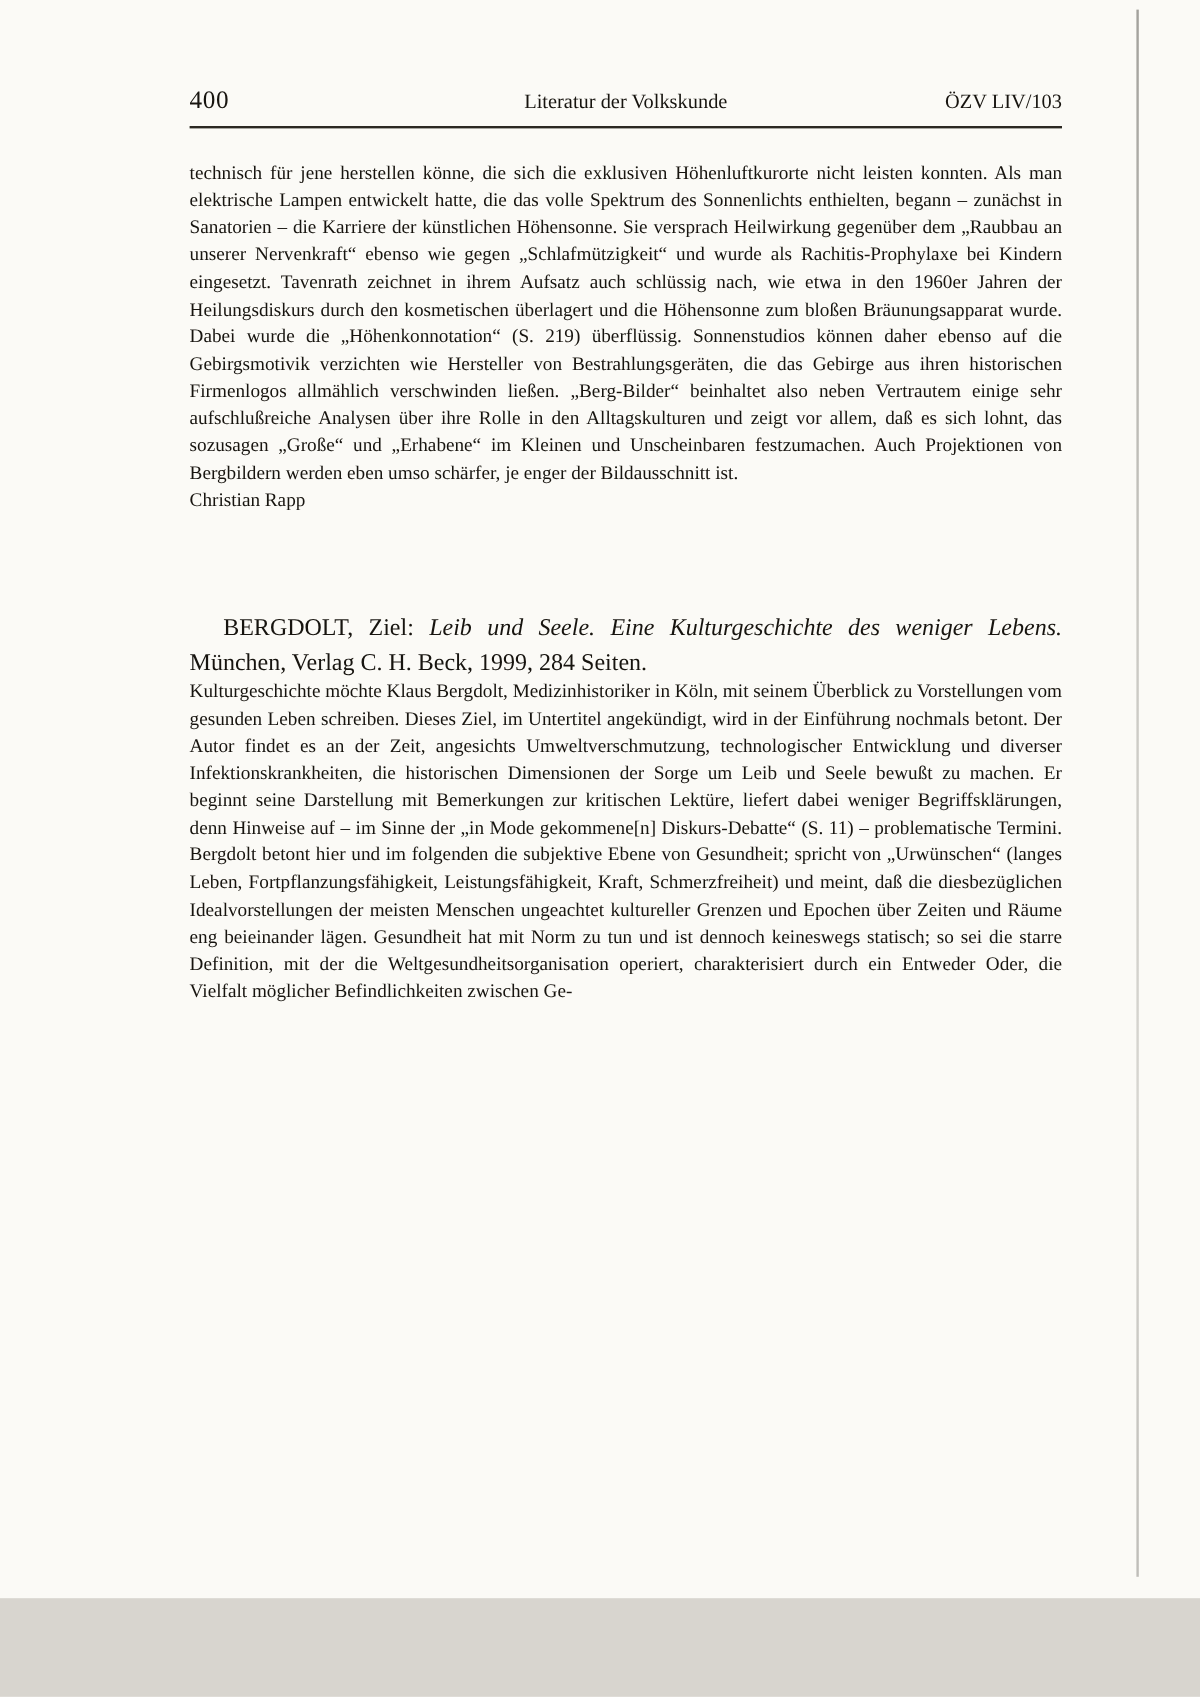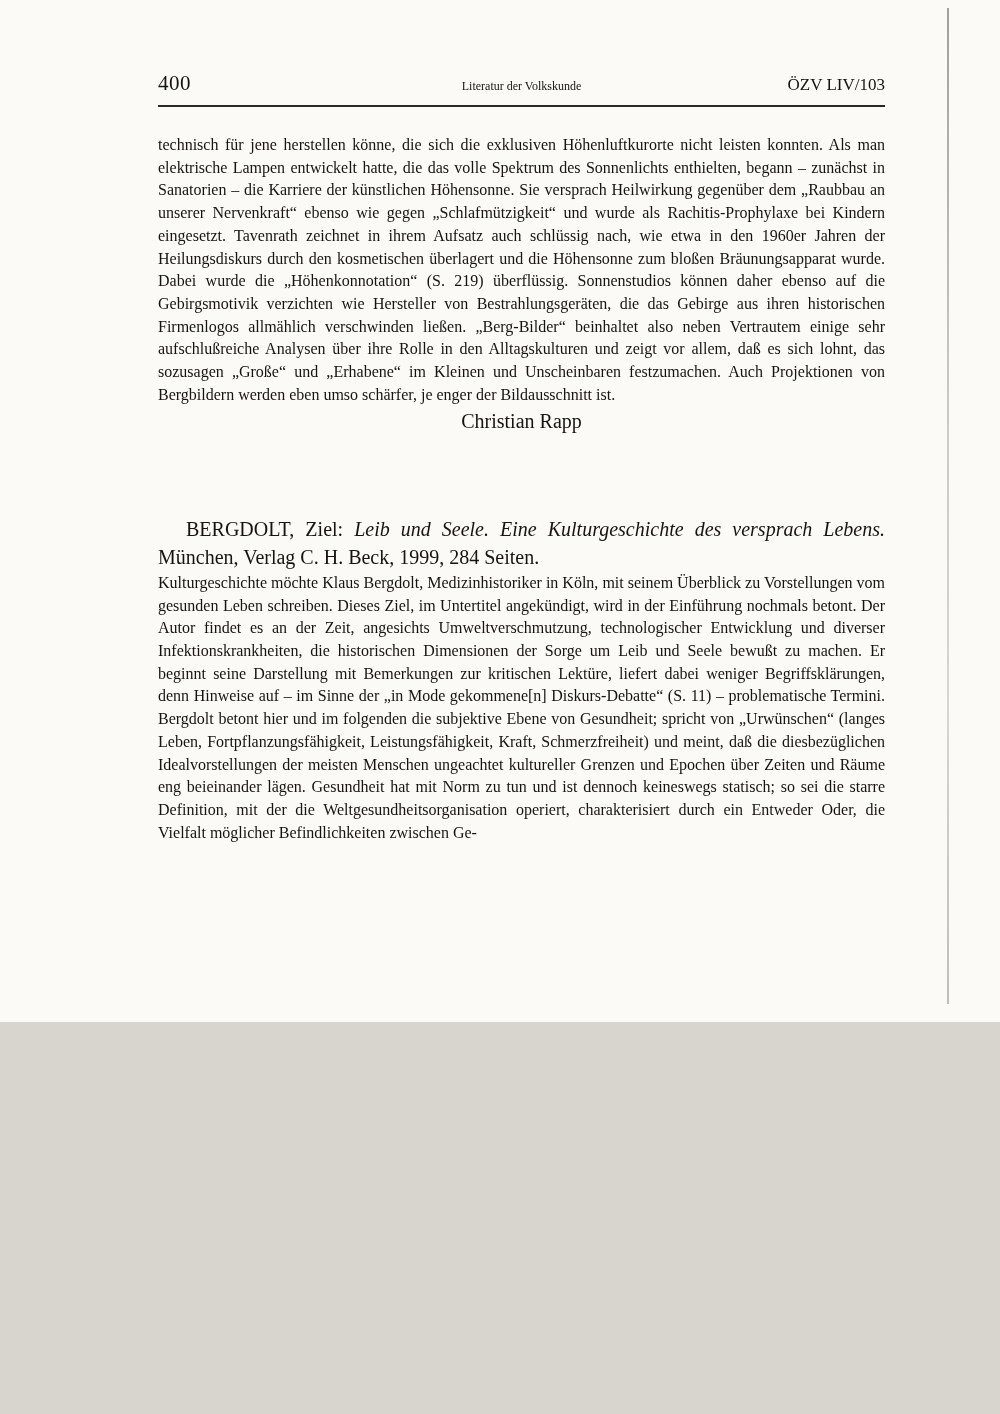--- a/index.html
+++ b/index.html
@@ -3,64 +3,64 @@
 <meta charset="utf-8">
 <style>
   html, body {
     margin: 0;
     padding: 0;
     background: #d8d5cf;
   }
   .page {
     position: relative;
     width: 1000px;
-    height: 1022px;
+    height: 1332px;
     margin: 0 auto;
     background: #fbfaf6;
     box-sizing: border-box;
     padding: 62px 115px 0 158px;
     overflow: hidden;
     font-family: "Liberation Serif", "DejaVu Serif", serif;
     color: #17140f;
   }
   .header {
     display: grid;
     grid-template-columns: 1fr auto 1fr;
     align-items: baseline;
   }
   .page-number {
     font-size: 21px;
     justify-self: start;
     letter-spacing: 0.5px;
   }
   .running-title {
-    font-size: 12px;
+    font-size: 17px;
     justify-self: center;
   }
   .journal-ref {
     font-size: 17px;
     justify-self: end;
     margin-top: 13px;
   }
   .header-rule {
     border: 0;
     border-bottom: 2px solid #2b2822;
     margin: 9px 0 0 0;
   }
   .body-text {
     font-size: 16px;
     line-height: 1.42;
     text-align: justify;
     margin: 0;
   }
   .para1 { margin-top: 27px; }
   .signature {
-    font-size: 20px;
+    font-size: 16px;
     line-height: 1.42;
-    text-align: center;
+    text-align: left;
     margin: 0;
   }
   .citation {
     font-size: 20px;
     line-height: 1.42;
     text-align: justify;
     text-indent: 28px;
     margin: 80px 0 0 0;
   }
   .citation .italic { font-style: italic; }
@@ -92,21 +92,21 @@
   </header>
 
   <hr class="header-rule">
 
   <main>
 
     <p class="body-text para1">technisch für jene herstellen könne, die sich die exklusiven Höhenluftkurorte nicht leisten konnten. Als man elektrische Lampen entwickelt hatte, die das volle Spektrum des Sonnenlichts enthielten, begann – zunächst in Sanatorien – die Karriere der künstlichen Höhensonne. Sie versprach Heilwirkung gegenüber dem „Raubbau an unserer Nervenkraft“ ebenso wie gegen „Schlafmützigkeit“ und wurde als Rachitis-Prophylaxe bei Kindern eingesetzt. Tavenrath zeichnet in ihrem Aufsatz auch schlüssig nach, wie etwa in den 1960er Jahren der Heilungsdiskurs durch den kosmetischen überlagert und die Höhensonne zum bloßen Bräunungsapparat wurde. Dabei wurde die „Höhenkonnotation“ (S. 219) überflüssig. Sonnenstudios können daher ebenso auf die Gebirgsmotivik verzichten wie Hersteller von Bestrahlungsgeräten, die das Gebirge aus ihren historischen Firmenlogos allmählich verschwinden ließen. „Berg-Bilder“ beinhaltet also neben Vertrautem einige sehr aufschlußreiche Analysen über ihre Rolle in den Alltagskulturen und zeigt vor allem, daß es sich lohnt, das sozusagen „Große“ und „Erhabene“ im Kleinen und Unscheinbaren festzumachen. Auch Projektionen von Bergbildern werden eben umso schärfer, je enger der Bildausschnitt ist.</p>
 
     <p class="signature">Christian Rapp</p>
 
-    <p class="citation"><span>BERGDOLT, Ziel: </span><span class="italic">Leib und Seele. Eine Kulturgeschichte des versprach Lebens.</span><span> München, Verlag C. H. Beck, 1999, 284 Seiten.</span></p>
+    <p class="citation"><span>BERGDOLT, Ziel: </span><span class="italic">Leib und Seele. Eine Kulturgeschichte des weniger Lebens.</span><span> München, Verlag C. H. Beck, 1999, 284 Seiten.</span></p>
 
     <p class="body-text para2">Kulturgeschichte möchte Klaus Bergdolt, Medizinhistoriker in Köln, mit seinem Überblick zu Vorstellungen vom gesunden Leben schreiben. Dieses Ziel, im Untertitel angekündigt, wird in der Einführung nochmals betont. Der Autor findet es an der Zeit, angesichts Umweltverschmutzung, technologischer Entwicklung und diverser Infektionskrankheiten, die historischen Dimensionen der Sorge um Leib und Seele bewußt zu machen. Er beginnt seine Darstellung mit Bemerkungen zur kritischen Lektüre, liefert dabei weniger Begriffsklärungen, denn Hinweise auf – im Sinne der „in Mode gekommene[n] Diskurs-Debatte“ (S. 11) – problematische Termini. Bergdolt betont hier und im folgenden die subjektive Ebene von Gesundheit; spricht von „Urwünschen“ (langes Leben, Fortpflanzungsfähigkeit, Leistungsfähigkeit, Kraft, Schmerzfreiheit) und meint, daß die diesbezüglichen Idealvorstellungen der meisten Menschen ungeachtet kultureller Grenzen und Epochen über Zeiten und Räume eng beieinander lägen. Gesundheit hat mit Norm zu tun und ist dennoch keineswegs statisch; so sei die starre Definition, mit der die Weltgesundheitsorganisation operiert, charakterisiert durch ein Entweder Oder, die Vielfalt möglicher Befindlichkeiten zwischen Ge-</p>
 
   </main>
 
   <div class="scan-line"></div>
 
 </div>
 
 </body></html>

